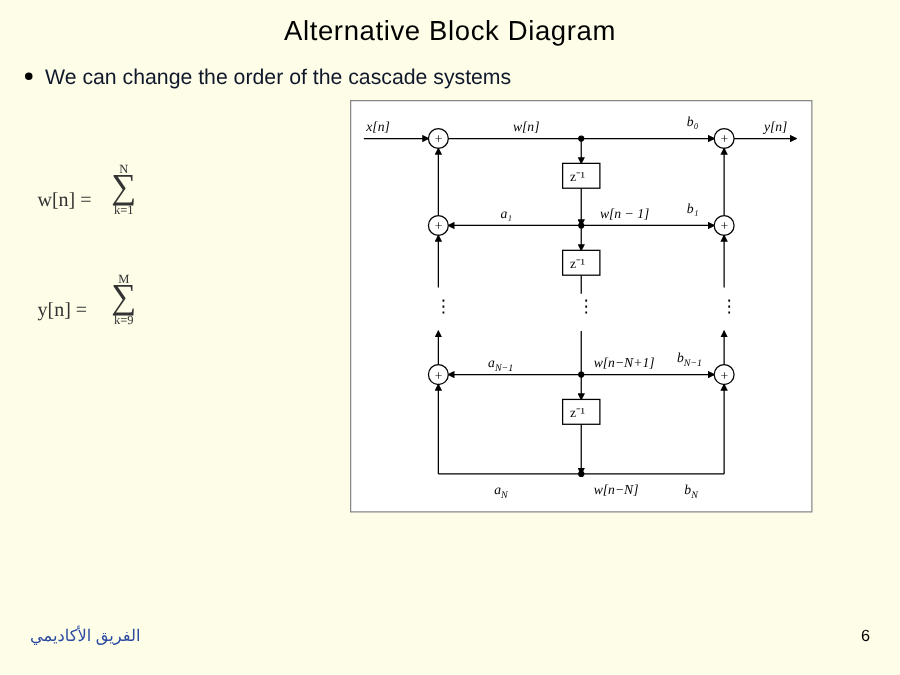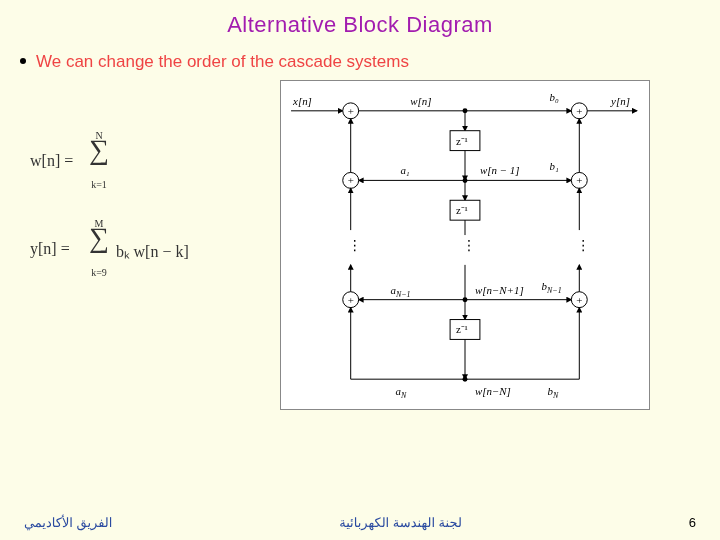--- a/index.html
+++ b/index.html
@@ -6,44 +6,44 @@
   body {
     width: 720px;
     height: 540px;
     background: #fdfde8;
     font-family: Verdana, Geneva, sans-serif;
     position: relative;
     overflow: hidden;
   }
   .title {
     text-align: center;
-    color: #a21caf;
+    color: #000000;
     font-size: 22px;
     padding-top: 12px;
     letter-spacing: 0.5px;
   }
-  .bullet-row { padding: 14px 20px 8px 20px; font-size: 17px; color: #ef4444; }
+  .bullet-row { padding: 14px 20px 8px 20px; font-size: 17px; color: #0f172a; }
   .bullet-row .dot { display:inline-block; width:6px;height:6px;background:#000;border-radius:50%; vertical-align:middle; margin-right:10px; margin-bottom:3px;}
   .content { display:flex; padding: 0 10px; }
   .eq-col { width: 270px; padding-top: 50px; padding-left: 20px;}
   .eq { margin-bottom: 24px; height: 64px; position:relative; font-family: 'Times New Roman', serif; font-size:16px; color:#333;}
   .eq .lhs { position:absolute; left:0; top:22px;text-align:center; }
   .eq .sum { position:absolute; left:55px; top:0; text-align:center; width:28px;}
   .eq .sum .upper { font-size:10px; display:block; margin-bottom:-2px;}
   .eq .sum .sigma { font-size:28px; line-height:22px;}
-  .eq .sum .lower { font-size:10px; display:block; margin-top:16px;}
+  .eq .sum .lower { font-size:10px; display:block; margin-top:0;}
   .eq .rhs { position:absolute; left:86px; top:22px; white-space:nowrap;}
   .diagram-col { flex:1; display:flex; justify-content:flex-start; }
   .diagram { width: 370px; height: 330px; background:#fff; border:1px solid #888;}
   .diagram svg { width:100%; height:100%; }
   .node-circ { fill:#fff; stroke:#000; stroke-width:1; }
   .node-box { fill:#fff; stroke:#000; stroke-width:1; }
   .dlabel { font-family:'Times New Roman',serif; font-size:11px; fill:#000; }
   .dlabel-it { font-style:italic; }
-  .footer { position:absolute; bottom:10px; left:0; width:100%; display:flex; justify-content:space-between; padding:0 24px; font-size:13px; color:#2a4aa0;}
+  .footer { position:absolute; bottom:24px; left:0; width:100%; display:flex; justify-content:space-between; padding:0 24px; font-size:13px; color:#2a4aa0;}
   .footer .ar { direction:rtl; font-family: Arial, sans-serif;}
   .footer .page { color:#000; }
   .vdots { font-size:14px; fill:#000; }
 </style>
 </head>
 <body>
 
 <div class="title">Alternative Block Diagram</div>
 
 <div class="bullet-row">
@@ -60,21 +60,20 @@
         <span class="lower">k=1</span>
       </span>
     </div>
     <div class="eq">
       <span class="lhs">y[n] =</span>
       <span class="sum">
         <span class="upper">M</span>
         <span class="sigma">∑</span>
         <span class="lower">k=9</span>
       </span>
-      <span class="rhs">bₖ w[n − k]</span>
     </div>
   </div>
 
   <div class="diagram-col">
     <div class="diagram">
       <svg viewBox="0 0 370 330">
         <defs>
           <marker id="arr" markerWidth="6" markerHeight="6" refX="5" refY="3" orient="auto">
             <path d="M0,0 L6,3 L0,6 Z" fill="#000"></path>
           </marker>
@@ -149,15 +148,14 @@
         <line x1="185" y1="300" x2="300" y2="300" stroke="#000"></line>
         <line x1="300" y1="300" x2="300" y2="228" stroke="#000" marker-end="url(#arr)"></line>
         <text class="dlabel dlabel-it" x="268" y="316">b<tspan font-size="8" dy="3">N</tspan></text>
       </svg>
     </div>
   </div>
 </div>
 
 <div class="footer">
   <span class="ar">الفريق الأكاديمي</span>
-  <span class="ar">لجنة الهندسة الكهربائية</span>
   <span class="page">6</span>
 </div>
 
 </body></html>

